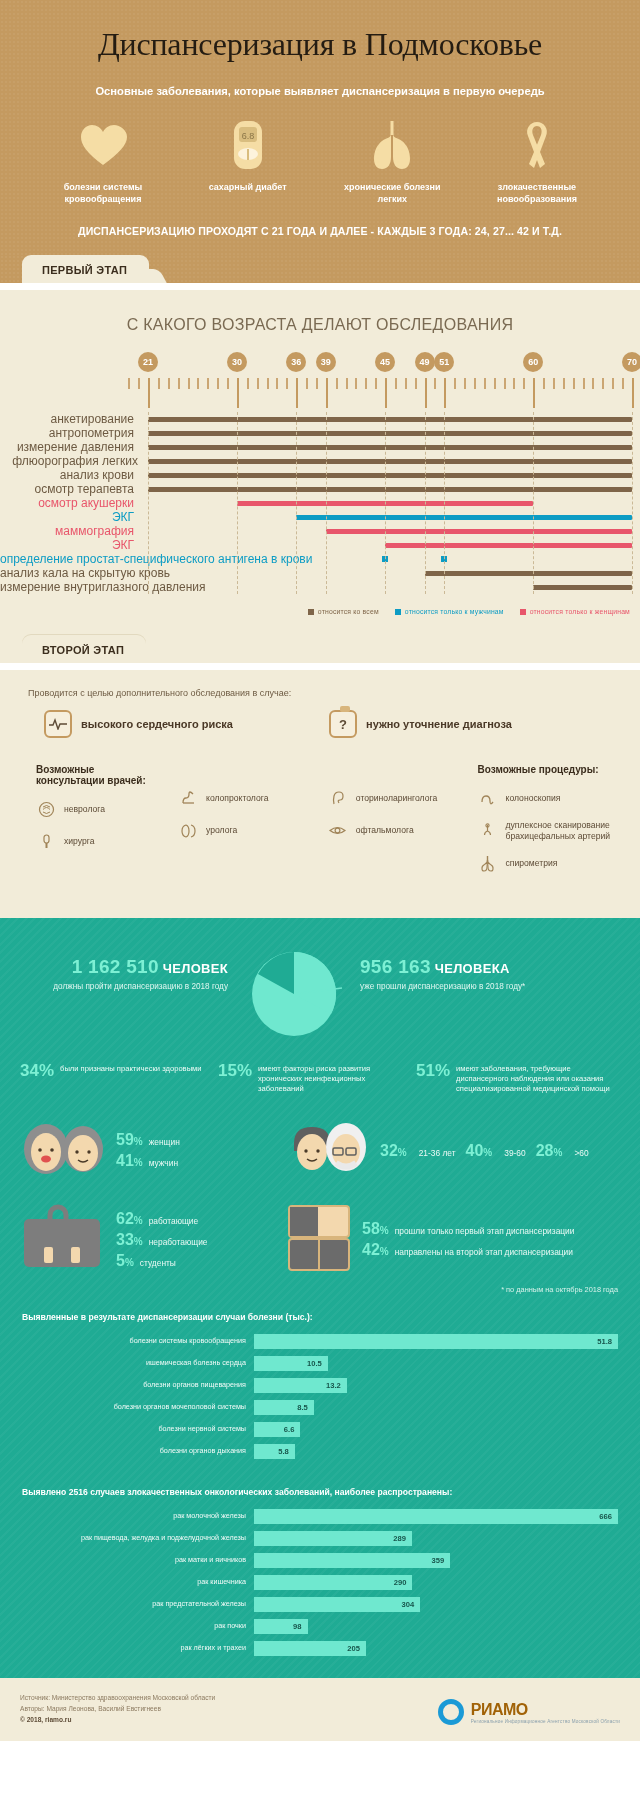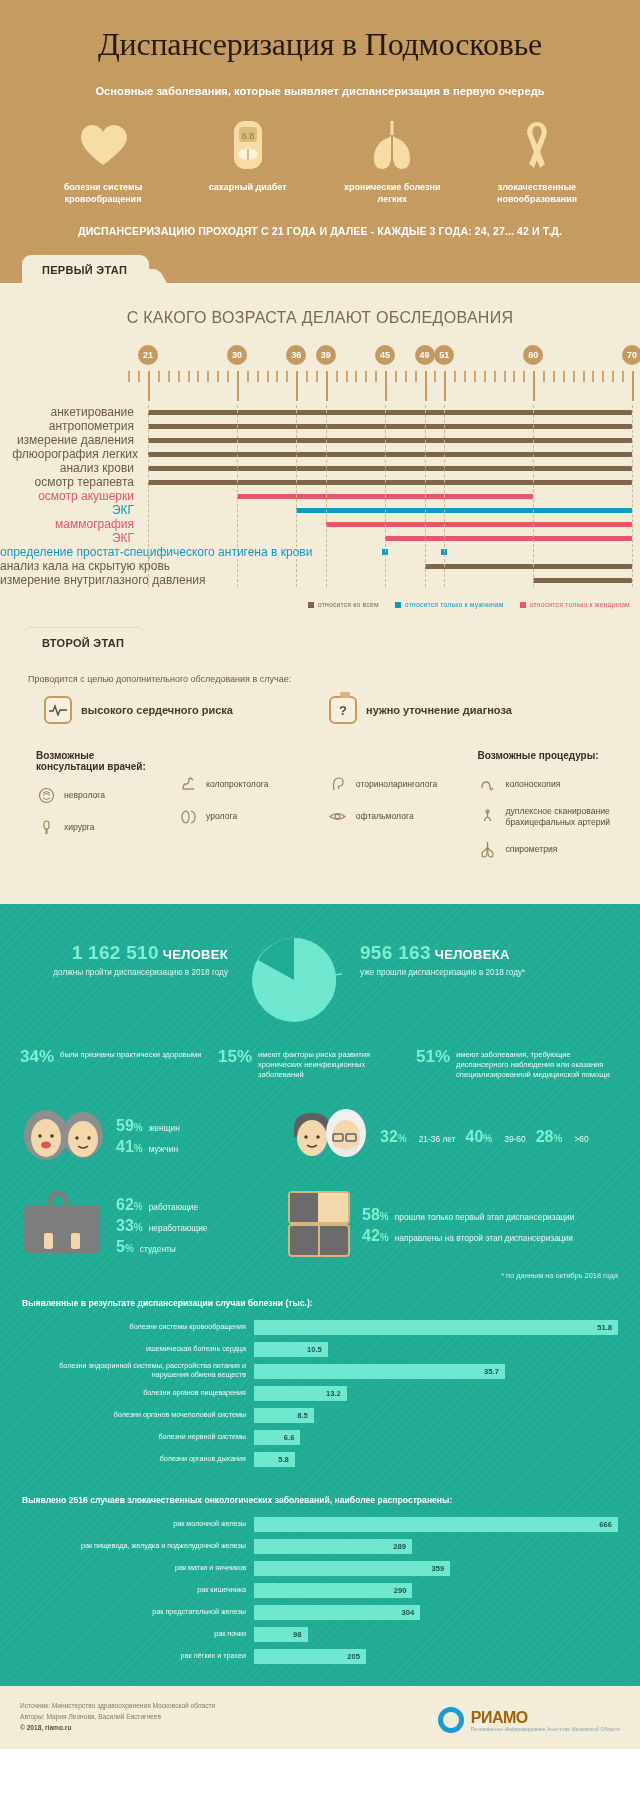--- a/index.html
+++ b/index.html
@@ -54,21 +54,21 @@
     background: #f2ecd9; border-radius: 9px 9px 0 0;
     padding: 9px 22px 7px 20px;
     font-size: 11px; font-weight: bold; color: #3b2d1d; letter-spacing: 0.3px;
   }
   .tab::after {
     content: ""; position: absolute; right: -14px; bottom: 0;
     width: 24px; height: 14px; background: #f2ecd9;
     transform: skewX(28deg); border-radius: 0 6px 0 0;
   }
   .panel {
-    background: #f2ecd9; padding: 0 0 10px;
+    background: #f2ecd9; padding: 0 0 10px; margin-top: 7px;
   }
   .panel-title {
     text-align: center; font-size: 16px; color: #7a6a52;
     padding: 26px 0 18px; letter-spacing: 0.3px;
   }
 
   
   .timeline { position: relative; height: 56px; margin: 0 0 4px; padding-left: 40px; }
   .age-bubble {
     position: absolute; top: 0; width: 20px; height: 20px; border-radius: 50%;
@@ -676,28 +676,20 @@
           </div>
           <div class="brow">
             <div class="bname">ишемическая болезнь сердца</div>
             <div class="btrack">
               <div class="bfill" style="width: 20.2703%; background: rgb(111, 232, 207);">
                 <span class="bval">10.5</span>
               </div>
             </div>
           </div>
           <div class="brow">
-            <div class="bname">болезни эндокринной системы, расстройства питания и нарушения обмена веществ</div>
-            <div class="btrack">
-              <div class="bfill" style="width: 68.9189%; background: rgb(111, 232, 207);">
-                <span class="bval">35.7</span>
-              </div>
-            </div>
-          </div>
-          <div class="brow">
             <div class="bname">болезни органов пищеварения</div>
             <div class="btrack">
               <div class="bfill" style="width: 25.4826%; background: rgb(111, 232, 207);">
                 <span class="bval">13.2</span>
               </div>
             </div>
           </div>
           <div class="brow">
             <div class="bname">болезни органов мочеполовой системы</div>
             <div class="btrack">

